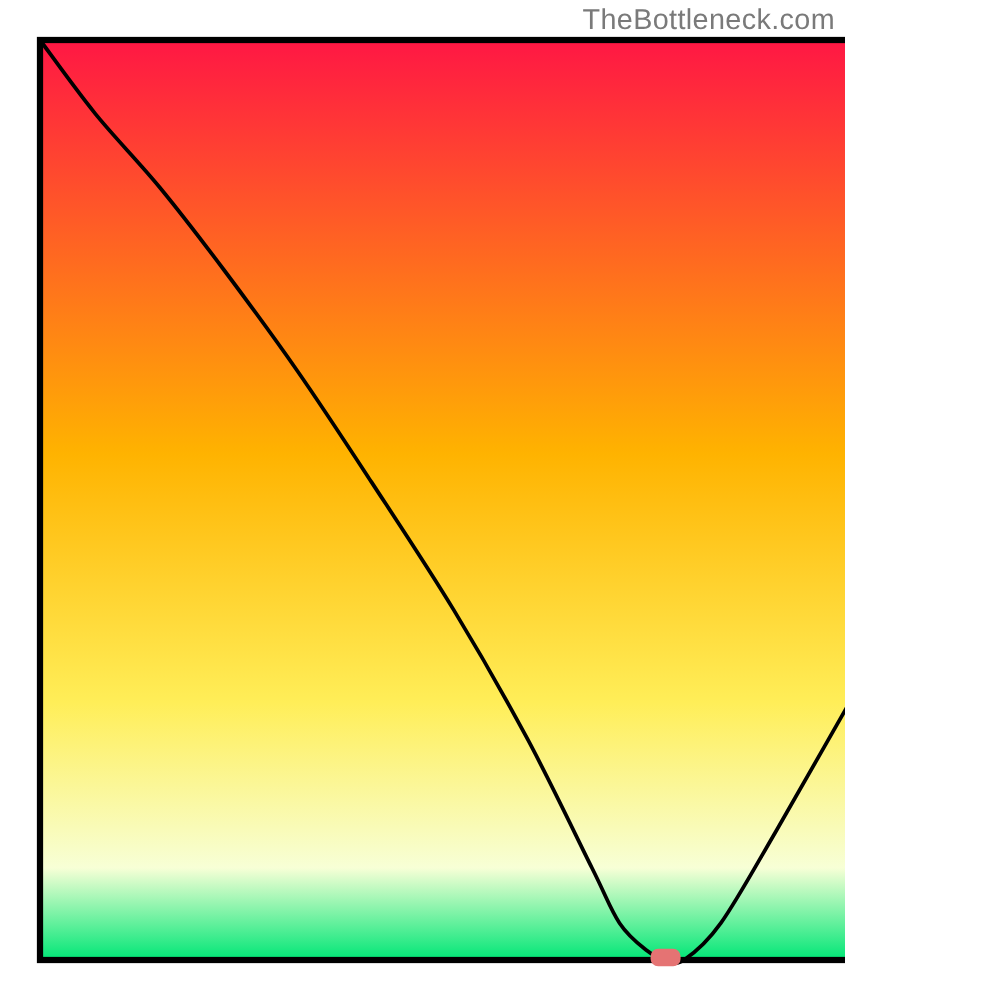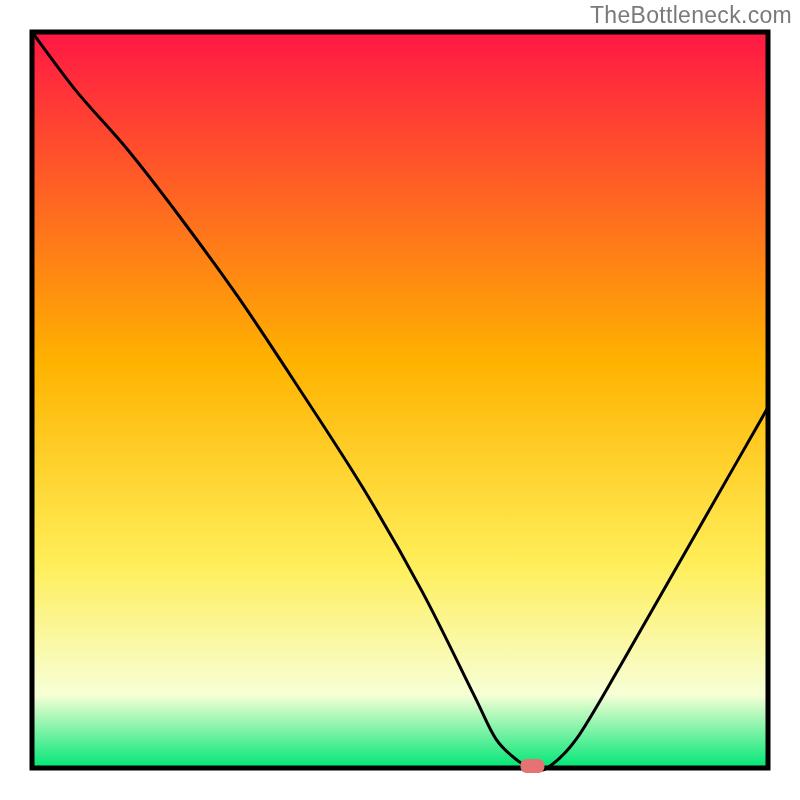--- a/index.html
+++ b/index.html
@@ -5,21 +5,21 @@
   html, body {
     margin: 0;
     padding: 0;
     width: 800px;
     height: 800px;
     background: #ffffff;
     font-family: Arial, Helvetica, sans-serif;
   }
   .wrap {
     position: relative;
-    width: 800px;
+    width: 676px;
     height: 800px;
     overflow: hidden;
     border-radius: 14px;
   }
   .attrib {
     position: absolute;
     top: 2px;
     right: 8px;
     font-size: 23px;
     font-weight: 500;

